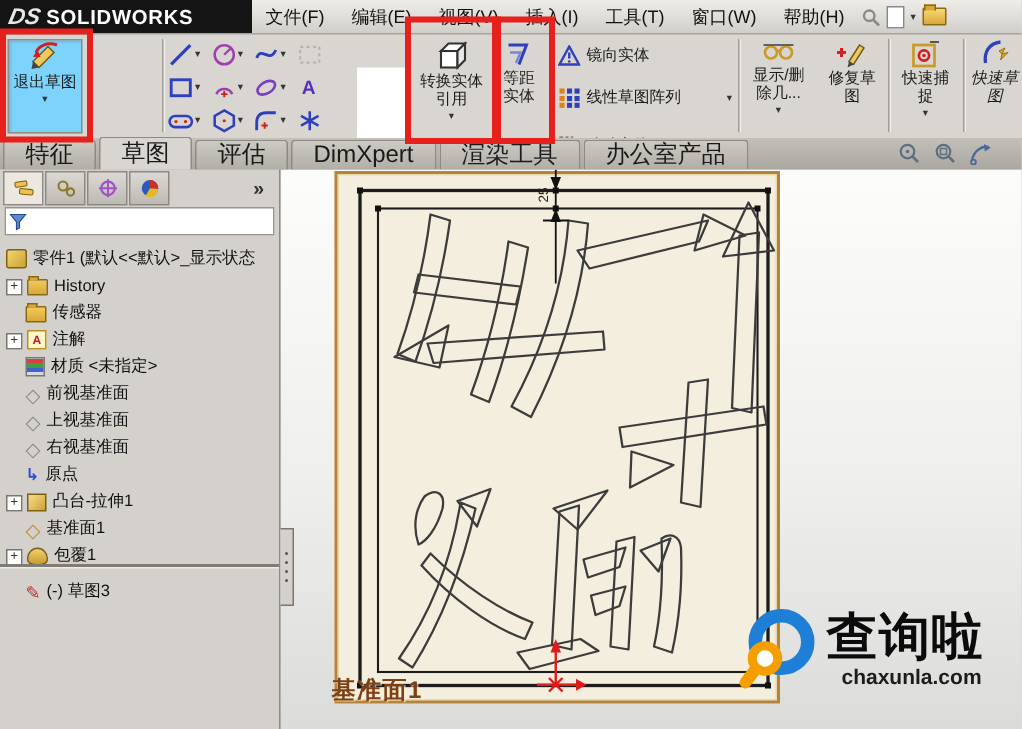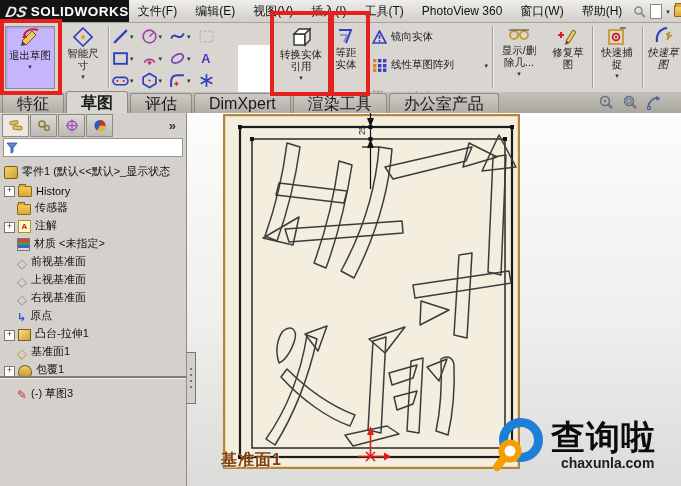--- a/index.html
+++ b/index.html
@@ -25,38 +25,38 @@
   .folder:before{content:"";position:absolute;left:0;top:-3px;width:6px;height:3px;background:#dca73a;
                  border:1px solid #8a6a10;border-bottom:none;}
 
   
   #toolbar{left:0;top:22px;width:681px;height:70px;background:#d9d6d1;border-bottom:1px solid #97938d;}
   .tsep{position:absolute;top:4px;width:1px;height:62px;background:#a19d97;box-shadow:1px 0 0 #f2f0ec;}
   .btn-lg{position:absolute;display:flex;flex-direction:column;align-items:center;justify-content:flex-start;
           font-size:10.5px;color:#1c1c1c;line-height:1.12;text-align:center;word-break:break-all;cursor:default;}
   .btn-lg .lbl{margin-top:1px;}
   .btn-lg .dd{margin-top:1px;}
-  .pressed{background:#c4b5fd;border:1px solid #8f8b85;box-shadow:inset 1px 1px 2px rgba(0,0,0,.15);}
+  .pressed{background:#7dd3fc;border:1px solid #8f8b85;box-shadow:inset 1px 1px 2px rgba(0,0,0,.15);}
   .srow{position:absolute;display:flex;align-items:center;gap:1px;}
   .mini-row{position:absolute;display:flex;align-items:center;font-size:10.5px;color:#1c1c1c;white-space:nowrap;}
   .mini-row .ic{margin-right:4px;display:inline-flex;}
   .mini-row .dd{position:absolute;right:0;}
   #white-patch{left:238px;top:23px;width:36px;height:62px;background:#ffffff;z-index:5;}
   .redbox{border:4px solid #e5201d;z-index:50;pointer-events:none;}
   #redbox-exit{left:0px;top:19px;width:54px;height:68px;}
   #redbox-convert{left:270px;top:11px;width:56px;height:77px;}
   #redbox-offset{left:328px;top:11px;width:34px;height:77px;}
 
   
   #tabbar{left:0;top:92px;width:681px;height:21px;background:linear-gradient(#c3bfb9,#aaa6a0);
           display:flex;align-items:flex-end;z-index:8;}
   .tab{height:19px;line-height:19px;font-size:16px;color:#1a1a1a;padding:0 14px;margin-left:2px;
        background:linear-gradient(#cdc9c3,#b1ada7);border:1px solid #8e8a84;border-bottom:none;
        border-radius:3px 3px 0 0;white-space:nowrap;cursor:default;}
-  .tab.active{background:#d9d6d1;height:21px;line-height:21px;font-weight:bold;}
+  .tab.active{background:#d9d6d1;height:21px;line-height:21px;font-weight:normal;}
   #headsup{position:absolute;left:598px;top:95px;display:flex;gap:8px;z-index:9;}
 
   
   #sidebar{left:0;top:113px;width:187px;height:373px;background:#d4d1cc;border-right:1px solid #8d8a84;
            box-sizing:border-box;z-index:6;}
   #fm-tabs{display:flex;align-items:center;padding:3px 2px 2px 2px;height:24px;box-sizing:border-box;}
   .fm-tab{width:25px;height:21px;border:1px solid #8e8a84;background:linear-gradient(#dcd9d4,#bdb9b3);
           display:flex;align-items:center;justify-content:center;margin-right:1px;}
   .fm-tab.active{background:#ece8df;}
   #fm-chevron{margin-left:auto;margin-right:8px;font-size:13px;font-weight:bold;color:#333;cursor:default;}
@@ -84,40 +84,39 @@
             border-left:none;display:flex;flex-direction:column;align-items:center;justify-content:center;gap:4px;z-index:7;}
   #splitter i{width:2px;height:2px;background:#555;border-radius:50%;}
 
   
   #viewport{left:187px;top:113px;width:494px;height:373px;background:linear-gradient(#fcfcfb 0%,#efefee 55%,#dbdbd9 100%);}
   #plane{position:absolute;left:223px;top:114px;width:297px;height:355px;background:#f3eedd;
          border:2px solid #b5833a;box-shadow:inset 0 0 0 1px #e6d9af;box-sizing:border-box;z-index:1;}
   #sketch-svg{position:absolute;left:187px;top:113px;z-index:2;}
   #plane-label{position:absolute;left:221px;top:450px;z-index:3;font-size:16px;font-weight:bold;
                color:#7d3f16;letter-spacing:1px;text-shadow:1px 1px 0 rgba(255,240,200,.6);}
-  #watermark{position:absolute;left:491px;top:397px;width:188px;height:72px;z-index:4;display:flex;align-items:center;margin-top:12px;}
+  #watermark{position:absolute;left:491px;top:397px;width:188px;height:72px;z-index:4;display:flex;align-items:center;}
   #wm-text{margin-left:4px;}
   #wm-title{font-family:"DejaVu Serif","Liberation Serif",serif;font-size:34px;font-weight:bold;color:#0b0b0b;
             line-height:1;letter-spacing:1px;}
   #wm-domain{font-size:14px;font-weight:bold;color:#1c1c1c;margin-top:1px;margin-left:10px;}
 </style>
 </head>
 <body>
 
 <div id="menubar" class="abs">
   <div id="logo">
     <span class="ds">DS</span>
     <span class="sw">SOLIDWORKS</span>
   </div>
   <span class="menu-item">文件(F)</span>
   <span class="menu-item">编辑(E)</span>
   <span class="menu-item">视图(V)</span>
   <span class="menu-item">插入(I)</span>
   <span class="menu-item">工具(T)</span>
-  <span class="menu-item">PhotoView 360</span>
   <span class="menu-item">窗口(W)</span>
   <span class="menu-item">帮助(H)</span>
   <div id="menubar-icons">
     <span class="mb-ico">
       <svg width="13" height="13" viewBox="0 0 13 13">
           <circle cx="5.5" cy="5.5" r="3.5" fill="none" stroke="#8a8a8a" stroke-width="1.6"></circle>
           <line x1="8" y1="8" x2="12" y2="12" stroke="#8a8a8a" stroke-width="1.8"></line>
         </svg>
     </span>
     <span class="mb-ico">
@@ -137,28 +136,20 @@
     <svg width="24" height="22" viewBox="0 0 24 22">
       <path d="M4,14 L14,4 L18,8 L8,18 Z" fill="#f0c95e" stroke="#6a5a20" stroke-width="1"></path>
       <path d="M4,14 L8,18 L3,19 Z" fill="#444"></path>
       <path d="M20,3 C14,1 8,3 6,8" fill="none" stroke="#d02020" stroke-width="2"></path>
       <path d="M4,11 L7,6 L9,11 Z" fill="#d02020"></path>
     </svg>
     <span class="lbl" style="width:42px;">退出草图</span>
     <span class="dd">▾</span>
   </div>
 
-  <div class="btn-lg" style="left:62px;top:5px;width:42px;height:60px;">
-    <svg width="20" height="20" viewBox="0 0 20 20">
-      <path d="M10,1 L19,10 L10,19 L1,10 Z" fill="none" stroke="#2f3fbe" stroke-width="1.6"></path>
-      <circle cx="10" cy="10" r="2" fill="#e8a020"></circle>
-    </svg>
-    <span class="lbl" style="width:34px;">智能尺寸</span>
-    <span class="dd">▾</span>
-  </div>
 
   <div class="tsep" style="left:108px;"></div>
 
   <div class="srow" style="left:112px;top:6px;">
     <svg width="17" height="17" viewBox="0 0 16 16">
         <line x1="2" y1="14" x2="14" y2="2" stroke="#2f3fbe" stroke-width="2"></line>
       </svg>
     <span class="dd">▾</span>
     <svg width="17" height="17" viewBox="0 0 16 16" style="margin-left:6px;">
         <circle cx="8" cy="8" r="6" fill="none" stroke="#a03fae" stroke-width="1.6"></circle>

